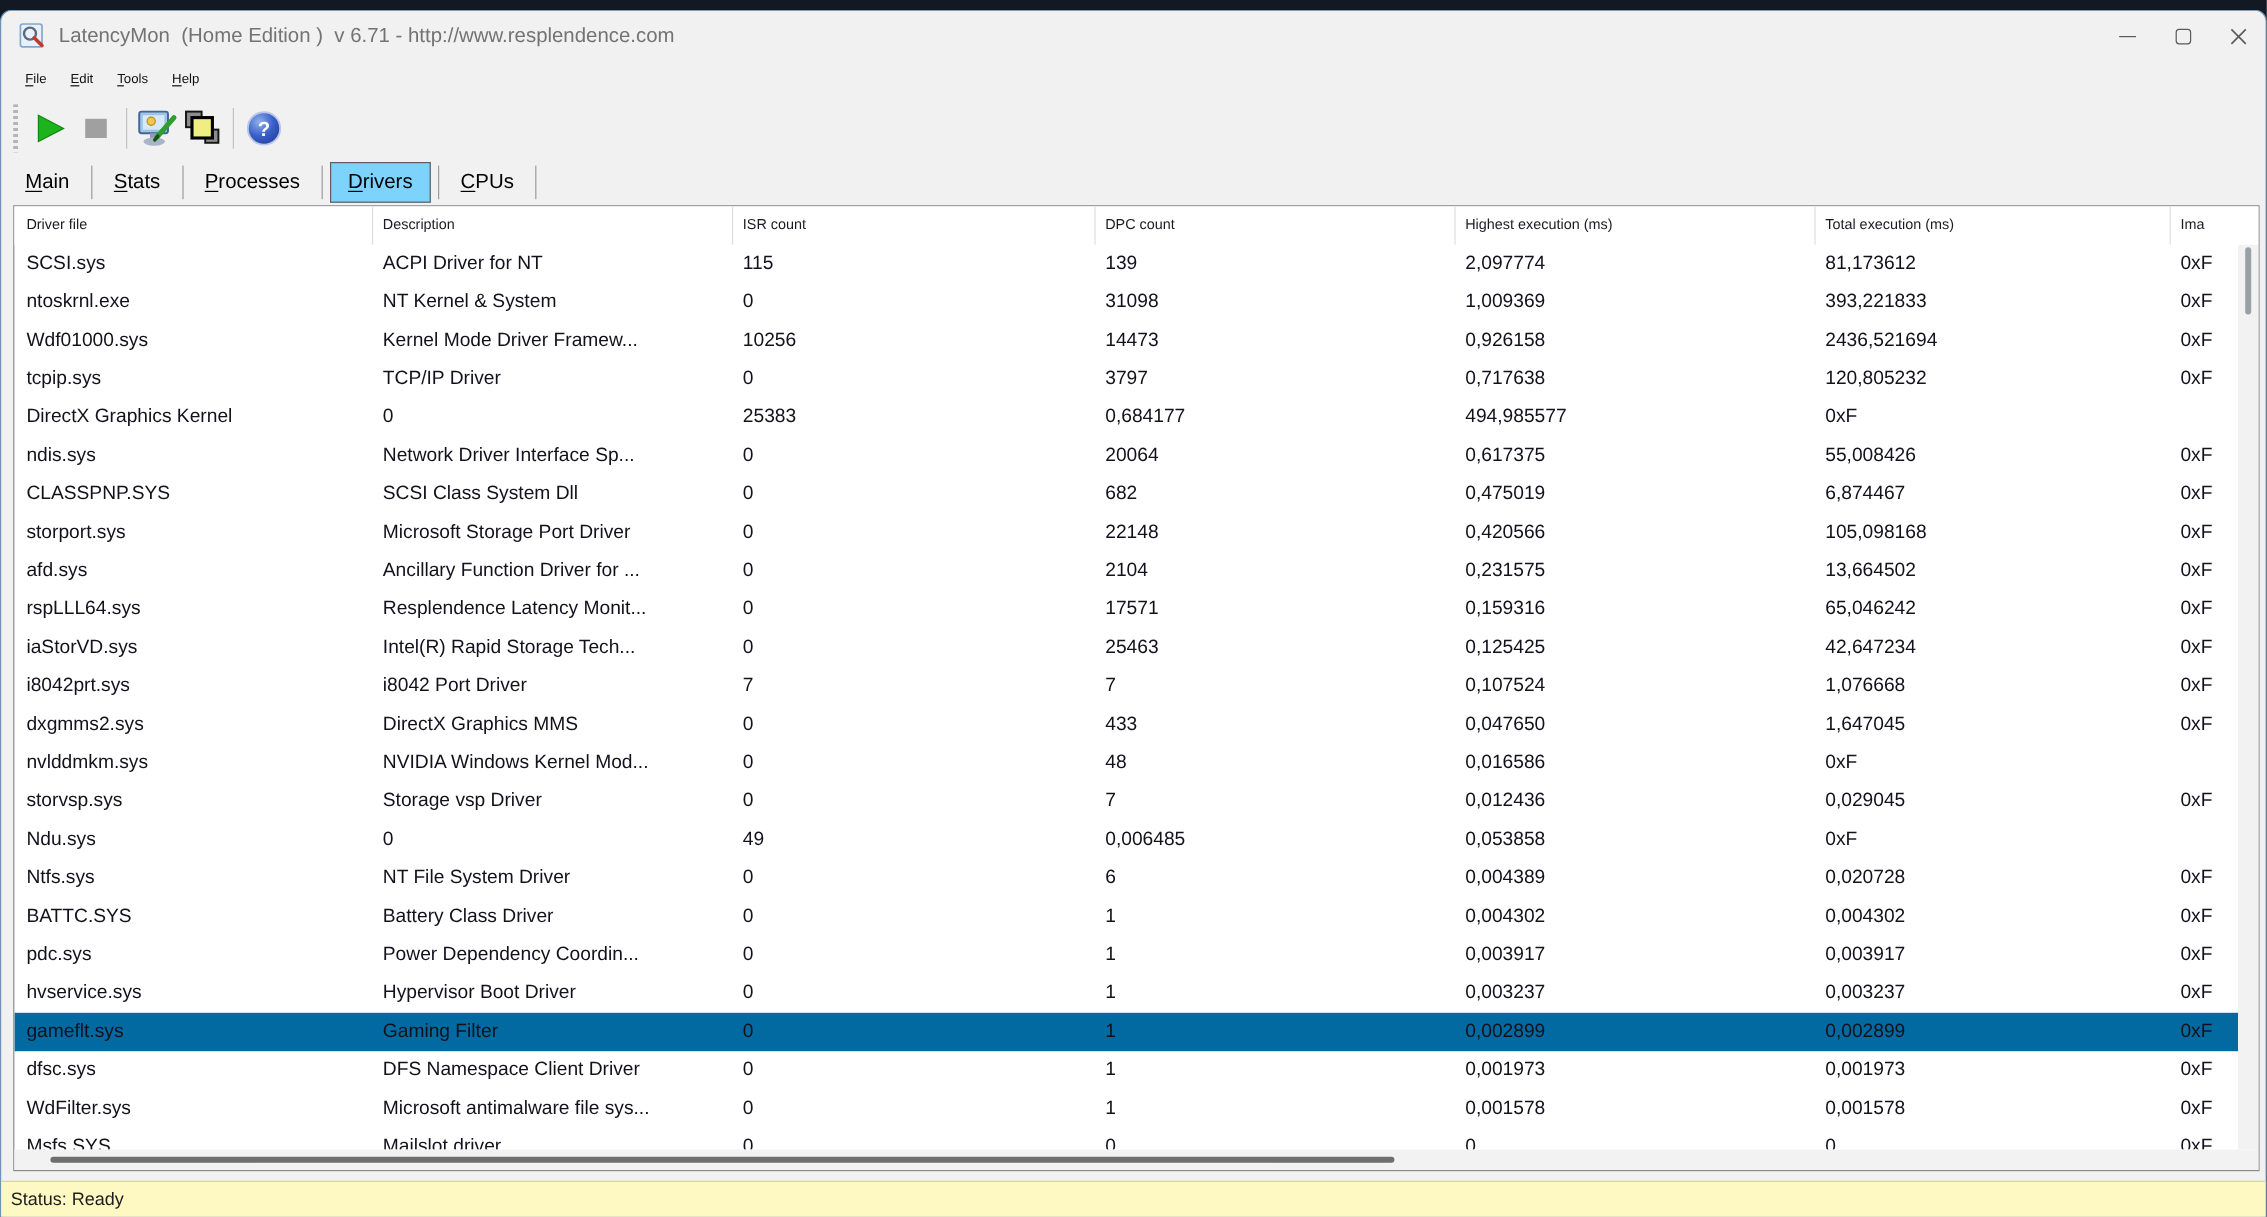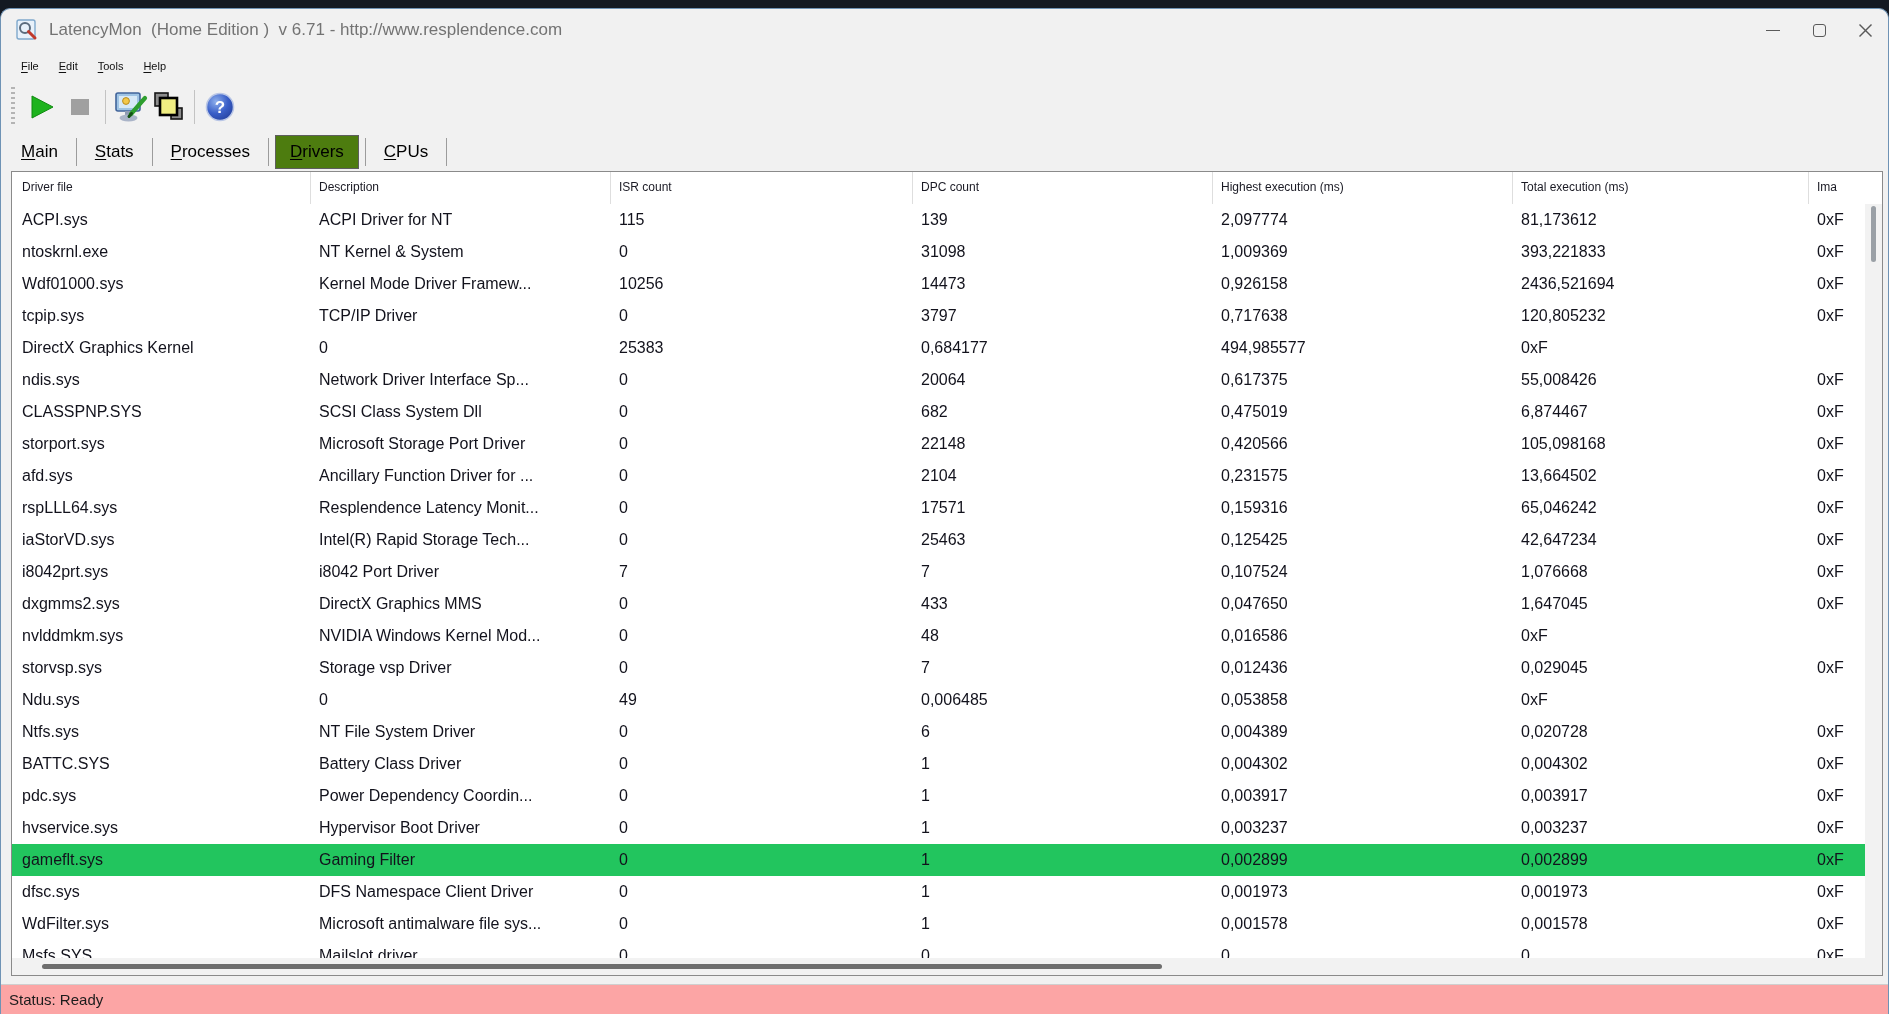--- a/index.html
+++ b/index.html
@@ -31,47 +31,47 @@
   
   .toolbar { height:52px; display:flex; align-items:center; padding-left:6px; }
   .gripper { width:4px; height:40px; margin:0 8px 0 4px;
     background-image:repeating-linear-gradient(to bottom,#b4b4b4 0 2px,transparent 2px 5px); }
   .tool-btn { width:38px; height:38px; display:flex; align-items:center; justify-content:center; }
   .tool-sep { width:1px; height:34px; background:#c3c3c3; margin:0 6px; }
 
   
   .tabbar { height:38px; display:flex; align-items:center; font-size:17px; color:#000; padding-left:2px; }
   .tab { padding:4px 18px; }
-  .tab.selected { border:1px solid #5e5e5e; background:#4d7c0f; padding:6px 14px; margin:0 6px; }
+  .tab.selected { border:1px solid #5e5e5e; background:#7dd3fc; padding:6px 14px; margin:0 6px; }
   .tab-sep { width:1px; height:28px; background:#9c9c9c; }
 
   
   .listview { position:absolute; left:10px; right:5px; top:162px; bottom:38px;
     background:#fff; border:1px solid #8a8a8a; }
   .cols { display:grid; grid-template-columns:299px 300px 302px 300px 300px 296px 70px; }
   .lv-header { position:absolute; top:0; left:0; right:0; height:32px; background:#fff; overflow:hidden; }
   .hcell { line-height:30px; font-size:12px; color:#1a1a24; padding-left:8px; white-space:nowrap;
     overflow:hidden; border-right:1px solid #dedede; }
   .hcell:first-child { padding-left:10px; }
   .hcell:last-child { border-right:none; }
   .lv-body { position:absolute; top:32px; left:0; right:17px; bottom:17px; overflow:hidden; }
   .lv-row { height:32px; }
-  .lv-row.selected { background:#22c55e; }
+  .lv-row.selected { background:#0369a1; }
   .cell { line-height:32px; font-size:16px; color:#12121c; padding-left:8px; white-space:nowrap; overflow:hidden; }
   .cell:first-child { padding-left:10px; }
 
   
   .vscroll { position:absolute; top:32px; right:0; bottom:17px; width:17px; background:#f2f2f2; }
   .vthumb { position:absolute; top:2px; left:6px; width:5px; height:56px; background:#9aa0a6; border-radius:3px; }
   .hscroll { position:absolute; left:0; right:17px; bottom:0; height:17px; background:#f2f2f2; }
   .hthumb { position:absolute; left:30px; top:6px; width:1120px; height:5px; background:#6e6e6e; border-radius:3px; }
   .sb-corner { position:absolute; right:0; bottom:0; width:17px; height:17px; background:#f2f2f2; }
 
   
-  .statusbar { position:absolute; left:0; right:0; bottom:0; height:30px; background:#fca5a5;
+  .statusbar { position:absolute; left:0; right:0; bottom:0; height:30px; background:#fef9c3;
     border-top:1px solid #cfcfcf; display:flex; align-items:center; padding-left:8px;
     font-size:15px; color:#1c1c1c; }
 </style>
 </head>
 <body>
 
 <div class="window">
 
   <div class="titlebar">
     <span class="app-icon">
@@ -178,21 +178,21 @@
       <div class="hcell">Description</div>
       <div class="hcell">ISR count</div>
       <div class="hcell">DPC count</div>
       <div class="hcell">Highest execution (ms)</div>
       <div class="hcell">Total execution (ms)</div>
       <div class="hcell">Ima</div>
     </div>
 
     <div class="lv-body" id="lv-body">
         <div class="lv-row cols">
-          <div class="cell">ACPI.sys</div>
+          <div class="cell">SCSI.sys</div>
           <div class="cell">ACPI Driver for NT</div>
           <div class="cell">115</div>
           <div class="cell">139</div>
           <div class="cell">2,097774</div>
           <div class="cell">81,173612</div>
           <div class="cell">0xF</div>
         </div>
         <div class="lv-row cols">
           <div class="cell">ntoskrnl.exe</div>
           <div class="cell">NT Kernel &amp; System</div>

